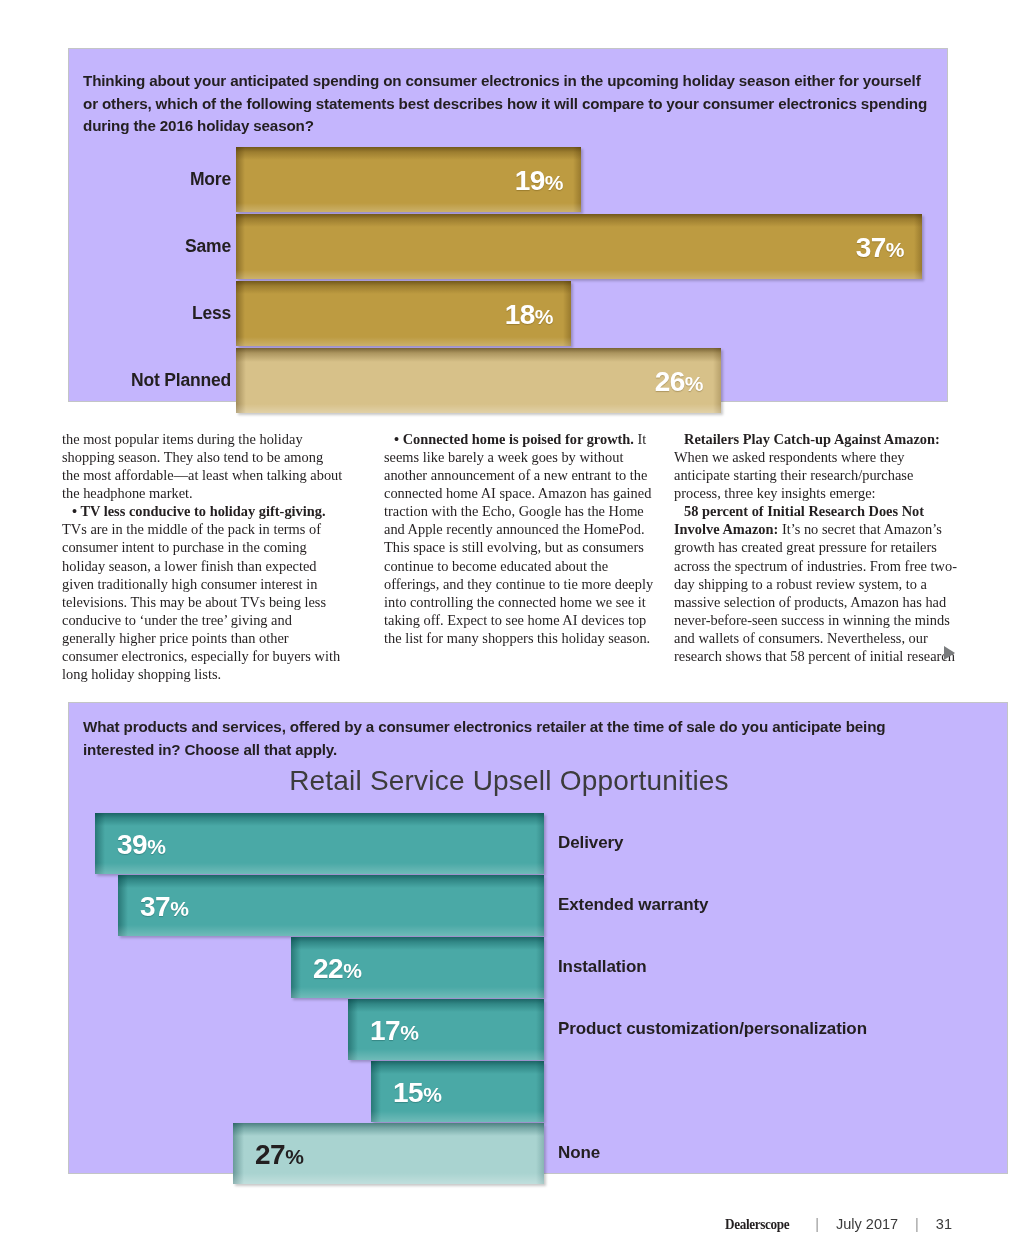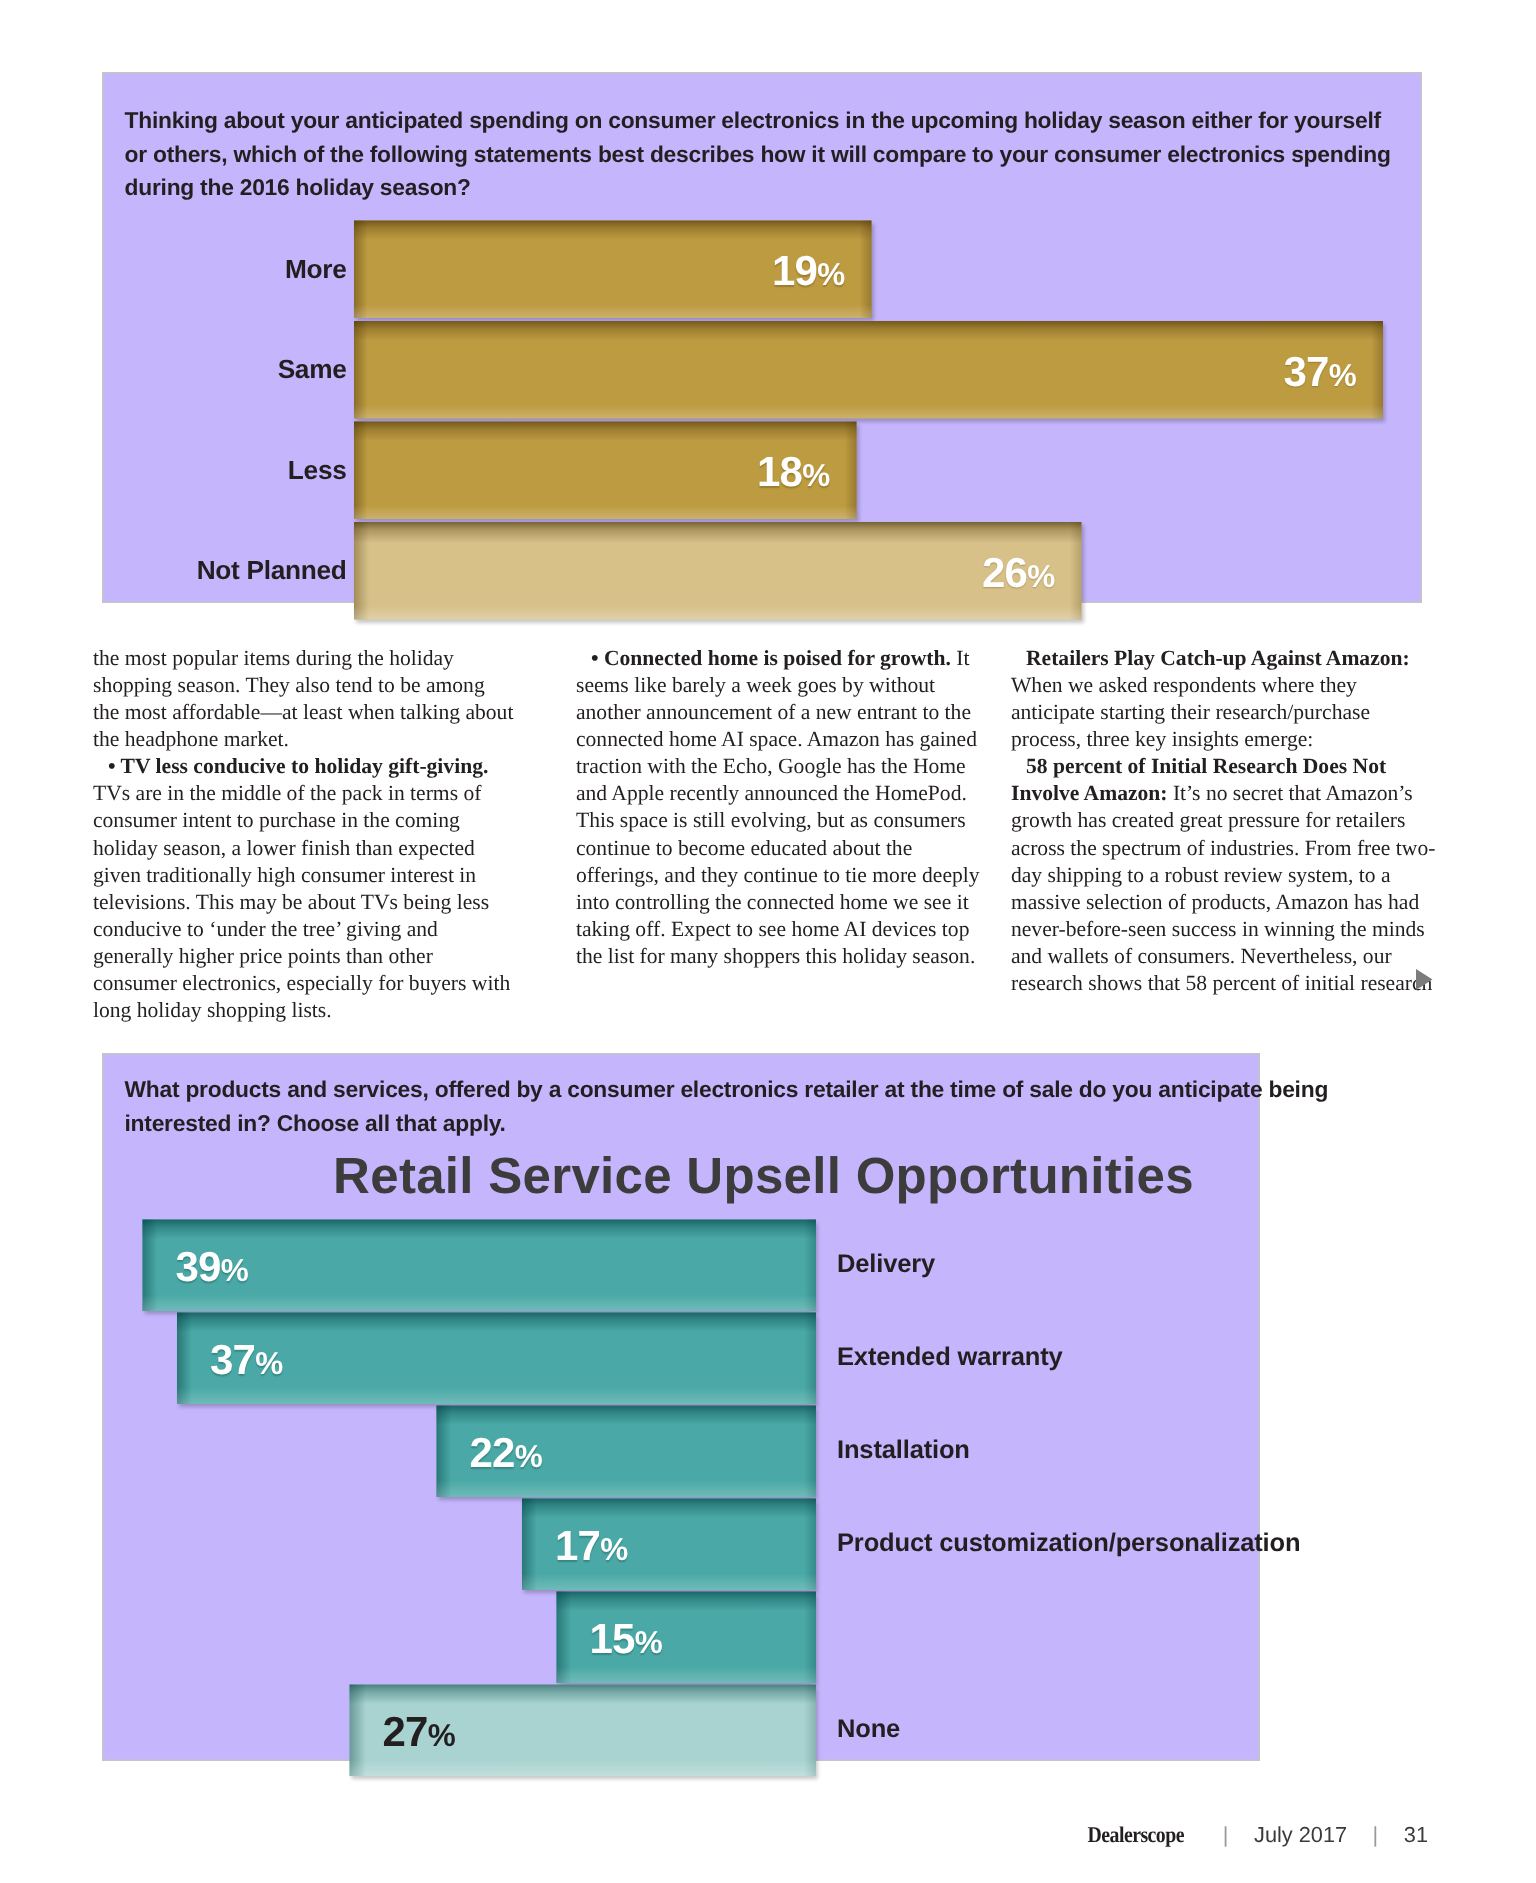--- a/index.html
+++ b/index.html
@@ -156,37 +156,37 @@
     height: 0;
     border-left: 11px solid #7a7c7e;
     border-top: 7px solid transparent;
     border-bottom: 7px solid transparent;
   }
 
   
   #chart2-panel {
     left: 68px;
     top: 702px;
-    width: 772px;
+    width: 940px;
     height: 472px;
   }
   #chart2-question {
     position: absolute;
     left: 14px;
     top: 13px;
     width: 850px;
   }
   #chart2-title {
     position: absolute;
     left: 0;
     top: 62px;
     width: 880px;
     text-align: center;
-    font-size: 34px;
-    font-weight: bold;
+    font-size: 28px;
+    font-weight: normal;
     color: #3c3c3c;
     letter-spacing: 0.2px;
   }
 
   .teal-rows {
     position: absolute;
     left: 0;
     top: 110px;
     width: 880px;
   }

